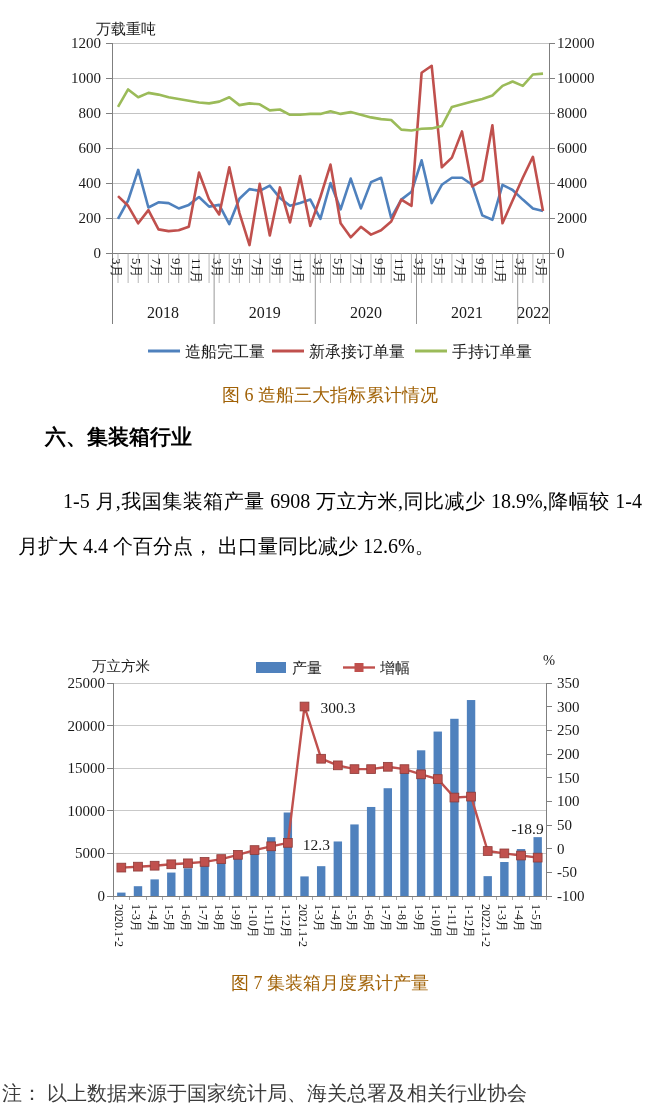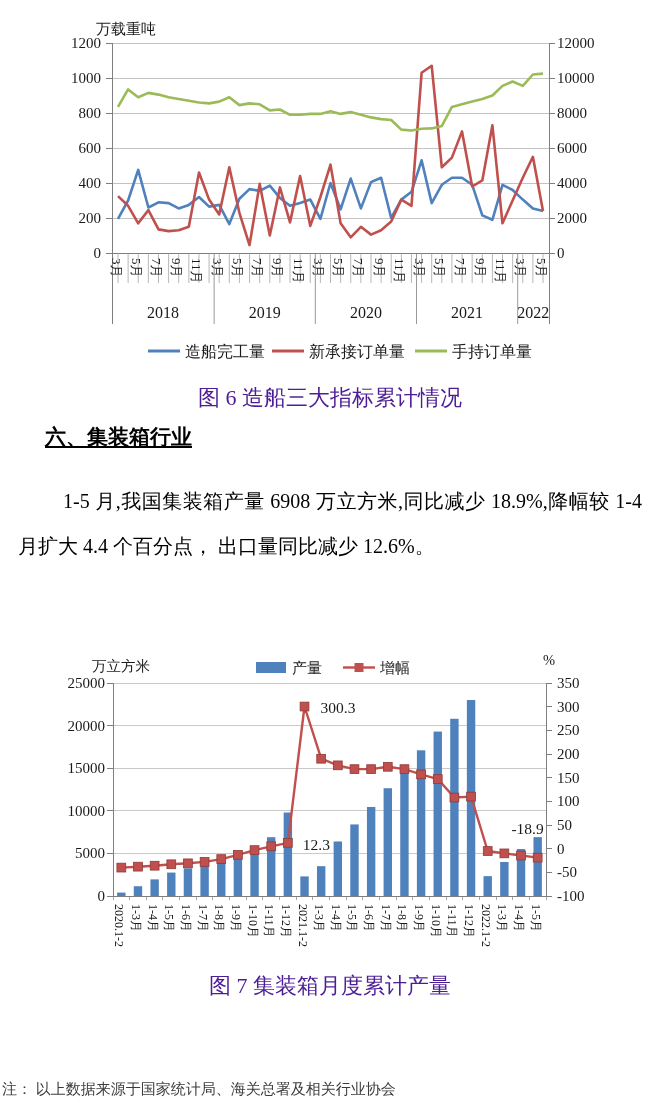--- a/index.html
+++ b/index.html
@@ -4,30 +4,30 @@
 <style>
   html,body{margin:0;padding:0;}
   body{
     width:660px;height:1112px;position:relative;background:#ffffff;
     font-family:"Liberation Serif","DejaVu Serif",serif;color:#000;overflow:hidden;
   }
   svg{position:absolute;left:0;display:block;}
   svg text{font-family:"Liberation Serif","DejaVu Serif",serif;fill:#1a1a1a;}
   #chart1-svg{top:6px;}
   #chart2-svg{top:648px;}
-  .caption{position:absolute;left:0;width:660px;text-align:center;font-size:22px;color:#4c1d95;}
+  .caption{position:absolute;left:0;width:660px;text-align:center;font-size:18px;color:#a16207;}
   #caption-fig6{top:383px;}
   #caption-fig7{top:971px;}
   #section-heading{
     position:absolute;top:423px;left:45px;font-size:21px;font-weight:bold;
-    font-family:"Liberation Sans","DejaVu Sans",sans-serif;color:#000;text-decoration:underline;
+    font-family:"Liberation Sans","DejaVu Sans",sans-serif;color:#000;
   }
   #body-text{position:absolute;top:461px;left:0;width:660px;font-size:20px;line-height:45px;text-align:justify;}
   #body-text p{margin:18px;text-indent:45px;}
-  #footer-note{position:absolute;top:1080px;left:2px;font-size:15px;color:#3c3c3c;}
+  #footer-note{position:absolute;top:1080px;left:2px;font-size:20px;color:#3c3c3c;}
 </style>
 </head>
 <body>
 
 <svg id="chart1-svg" width="660" height="366" viewBox="0 0 660 366">
     <line x1="112" y1="247" x2="549" y2="247" stroke="#7F7F7F" stroke-width="1" shape-rendering="crispEdges"></line>
     <line x1="106" y1="247" x2="112" y2="247" stroke="#7F7F7F" shape-rendering="crispEdges"></line>
     <text x="101" y="252" text-anchor="end" font-size="15">0</text>
     <line x1="112" y1="212" x2="549" y2="212" stroke="#C3C3C3" stroke-width="1" shape-rendering="crispEdges"></line>
     <line x1="106" y1="212" x2="112" y2="212" stroke="#7F7F7F" shape-rendering="crispEdges"></line>

